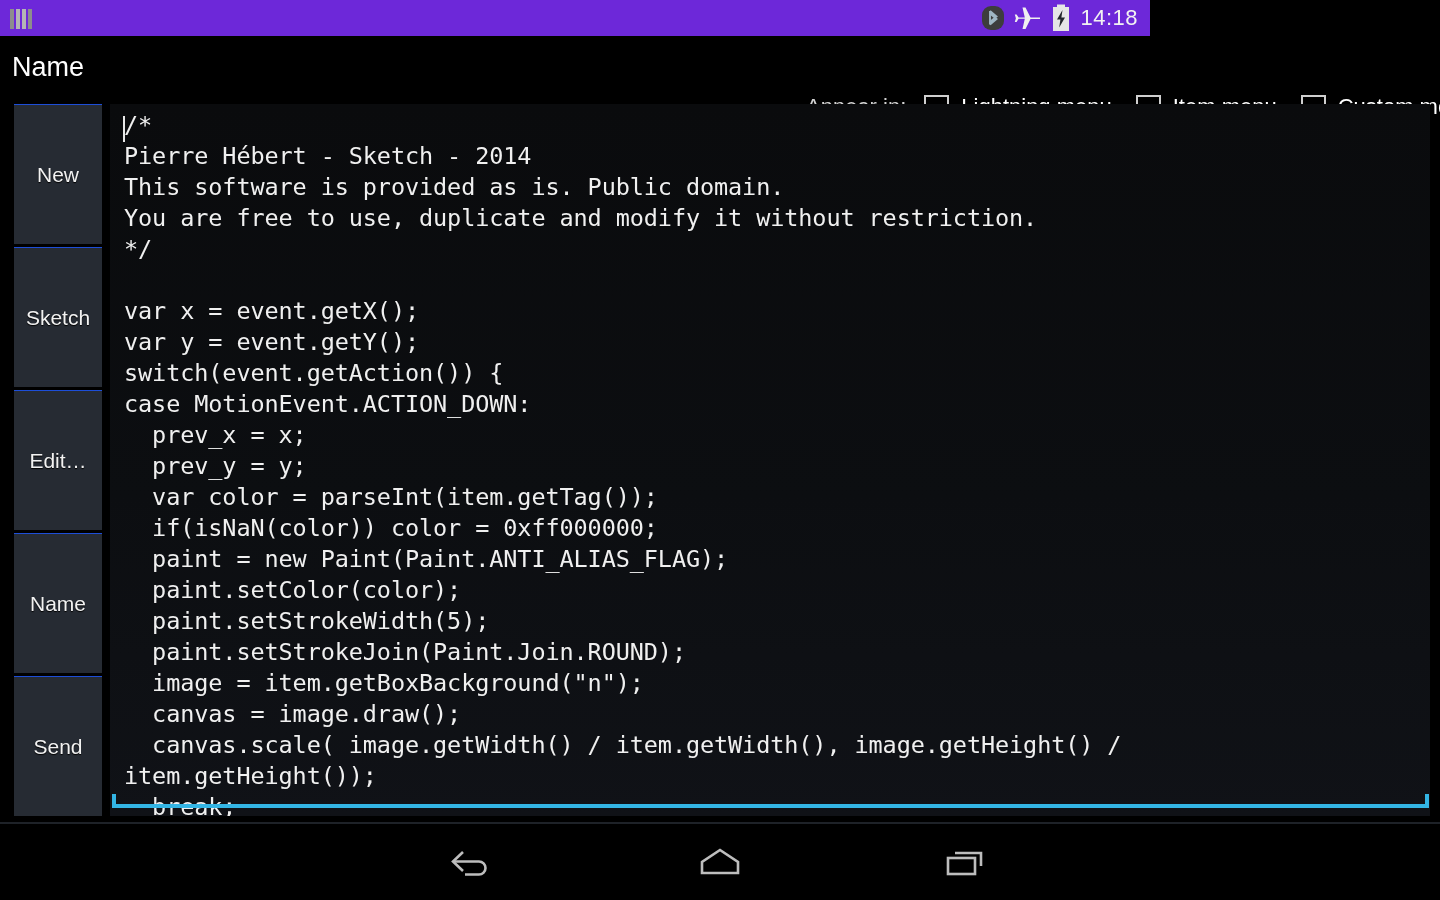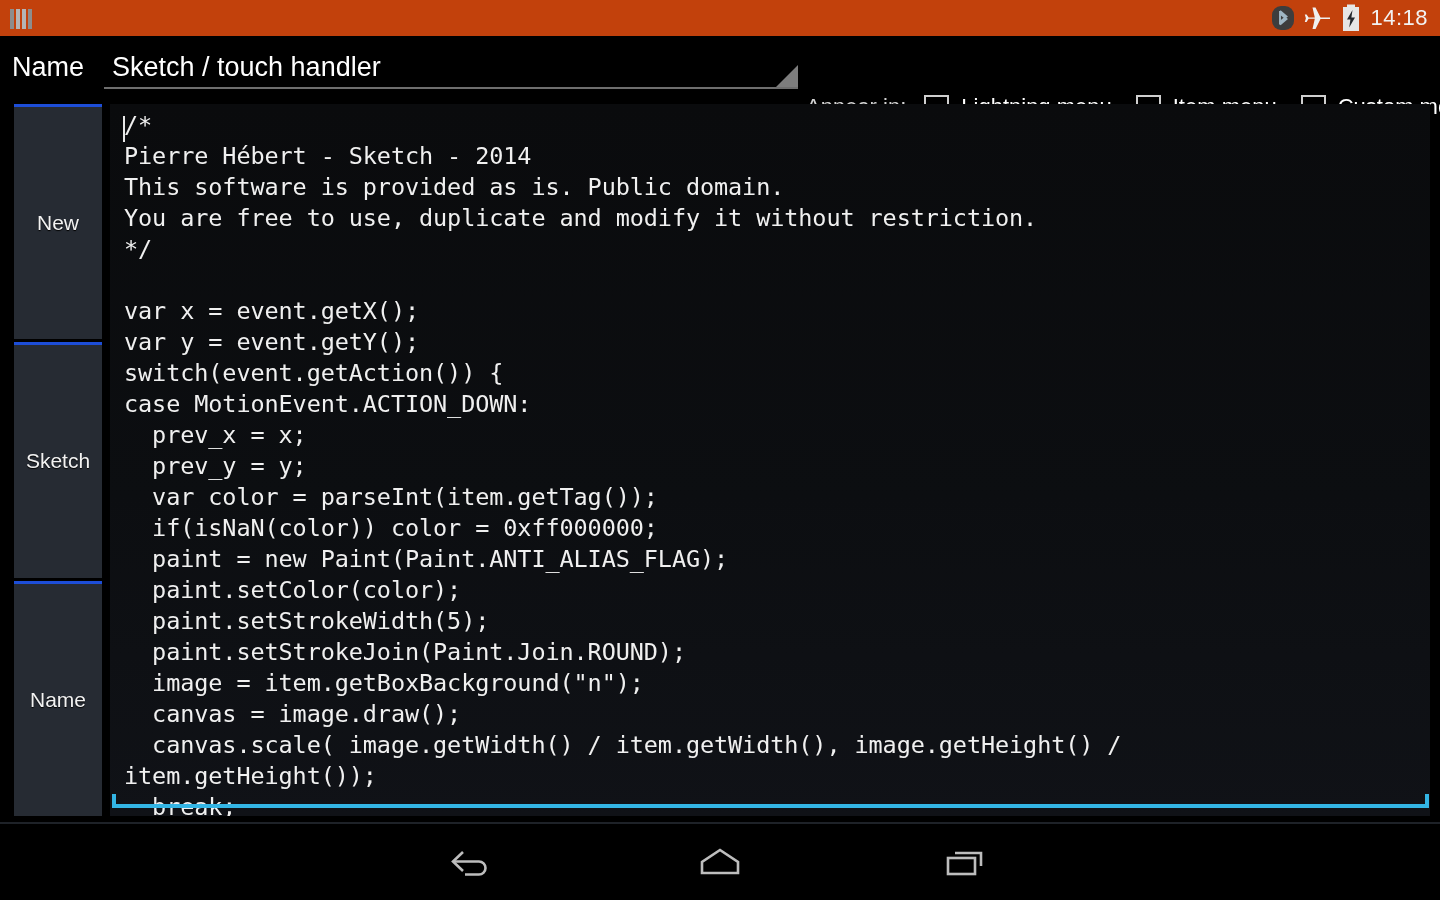--- a/index.html
+++ b/index.html
@@ -6,22 +6,22 @@
   html, body {
     width:1440px; height:900px;
     background:#000;
     font-family:"Liberation Sans", sans-serif;
     overflow:hidden;
   }
   #app { position:relative; width:1440px; height:900px; background:#000; }
 
   
   .statusbar{
-    position:absolute; left:0; top:0; width:1440px; height:36px;
-    background:#c2410c; display:flex; align-items:center;
+    position:absolute; left:0; top:0; width:1150px; height:36px;
+    background:#6d28d9; display:flex; align-items:center;
   }
   .notif-icon{ margin-left:10px; display:flex; gap:2px; align-items:flex-end; height:22px; }
   .notif-icon i{ display:block; width:4px; height:20px; background:#9a9a9a; }
   .notif-icon i:nth-child(1){ background:#8d8d8d; }
   .notif-icon i:nth-child(2){ background:#b5b5b5; }
   .notif-icon i:nth-child(3){ background:#b5b5b5; }
   .notif-icon i:nth-child(4){ background:#8d8d8d; }
   .status-right{
     position:absolute; right:12px; top:0; height:36px;
     display:flex; align-items:center; gap:10px;
@@ -71,21 +71,21 @@
   }
   .cb-text{ color:#ffffff; font-size:22px; white-space:nowrap; }
 
   
   .sidebar{
     position:absolute; left:14px; top:104px; width:88px; height:712px;
     display:flex; flex-direction:column; gap:3px;
   }
   .side-btn{
     flex:1 1 0; background:#262b33;
-    border-top:3px solid #1d4ed8;
+    border-top:1px solid #1d4ed8;
     display:flex; align-items:center; justify-content:center;
     color:#f2f2f2; font-size:21px;
     text-shadow:0 1px 1px #000;
   }
 
   
   .editor-wrap{
     position:absolute; left:110px; top:104px; width:1320px; height:712px;
     background:linear-gradient(180deg,#0a0b0d 0%, #0c0e11 55%, #101217 100%);
     overflow:hidden;
@@ -160,25 +160,20 @@
           <path d="M10.5 6 L5 15.4 L8.4 15.4 L7.2 23.6 L13 13.6 L9.4 13.6 Z" fill="#24282d"></path>
         </svg>
       </span>
       <span class="clock">14:18</span>
     </div>
   </div>
 
   <div class="header">
     <div class="name-label">Name</div>
 
-    <div class="name-field">
-      <div class="name-value" title="Name">Sketch / touch handler</div>
-      <div class="name-underline"></div>
-      <div class="name-handle"></div>
-    </div>
 
     <div class="appear-group">
       <span class="appear-label">Appear in:</span>
 
       <label class="cb-item">
         <span class="cb-box"></span>
         <span class="cb-text">Lightning menu</span>
       </label>
 
       <label class="cb-item">
@@ -194,21 +189,27 @@
   </div>
 
   <div class="sidebar">
     <div class="side-btn">
       <span>New</span>
     </div>
     <div class="side-btn">
       <span>Sketch</span>
     </div>
     <div class="side-btn">
+      <span>Edit…</span>
+    </div>
+    <div class="side-btn">
       <span>Name</span>
+    </div>
+    <div class="side-btn">
+      <span>Send</span>
     </div>
   </div>
 
   <div class="editor-wrap">
     <div class="caret"></div>
     <pre class="code">/*
 Pierre Hébert - Sketch - 2014
 This software is provided as is. Public domain.
 You are free to use, duplicate and modify it without restriction.
 */

